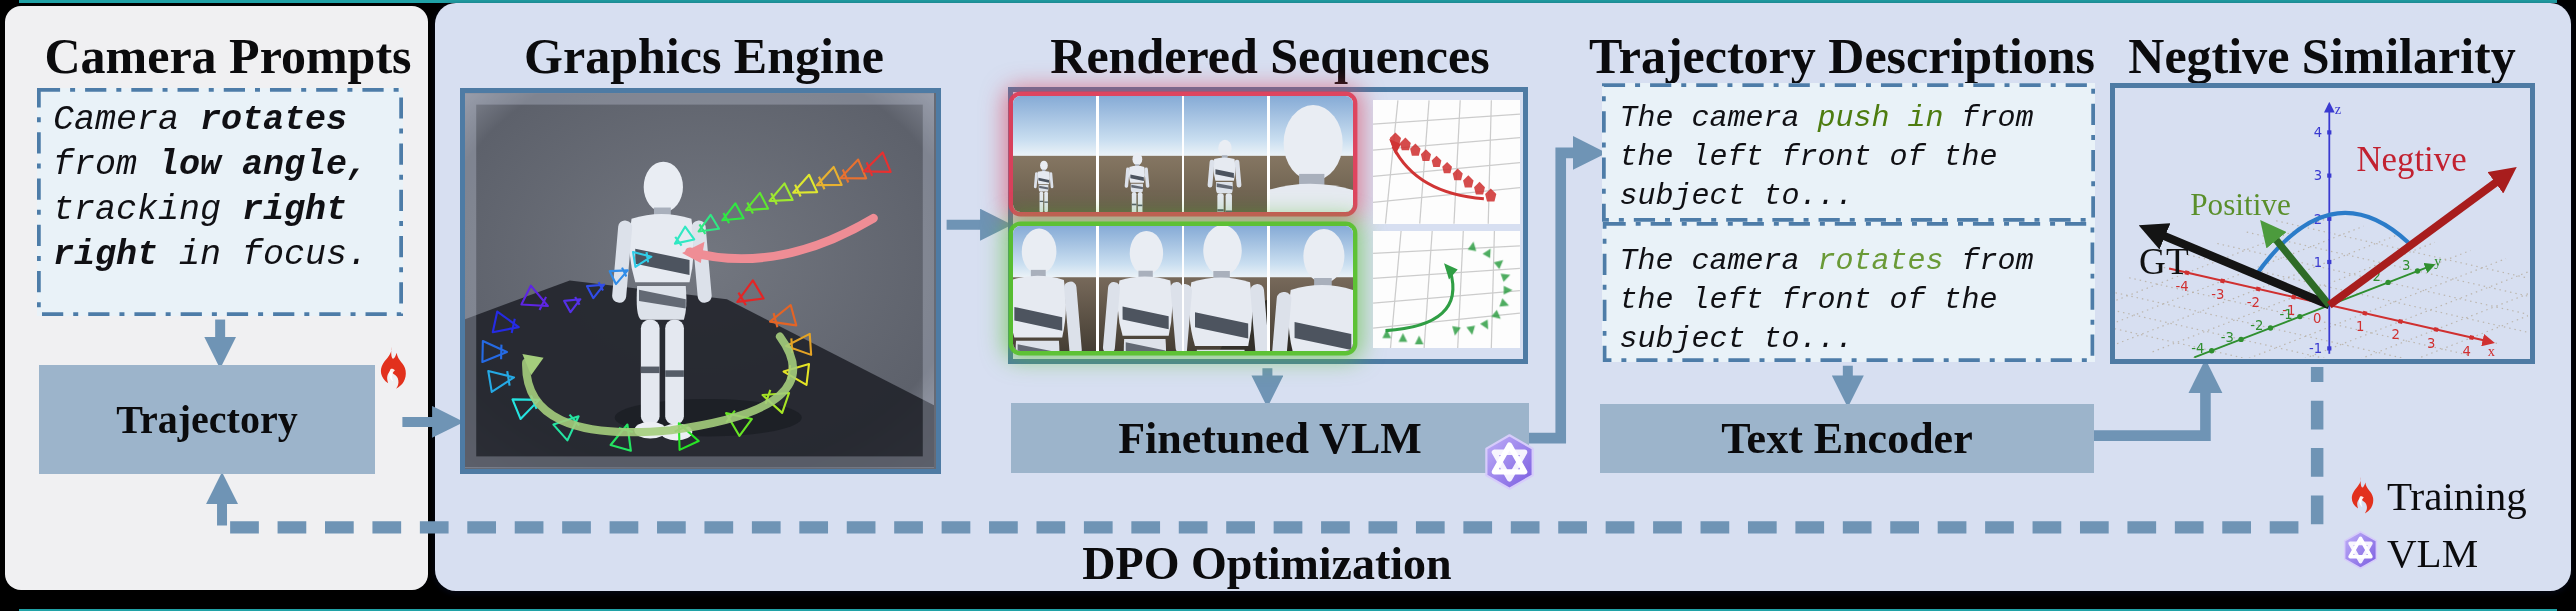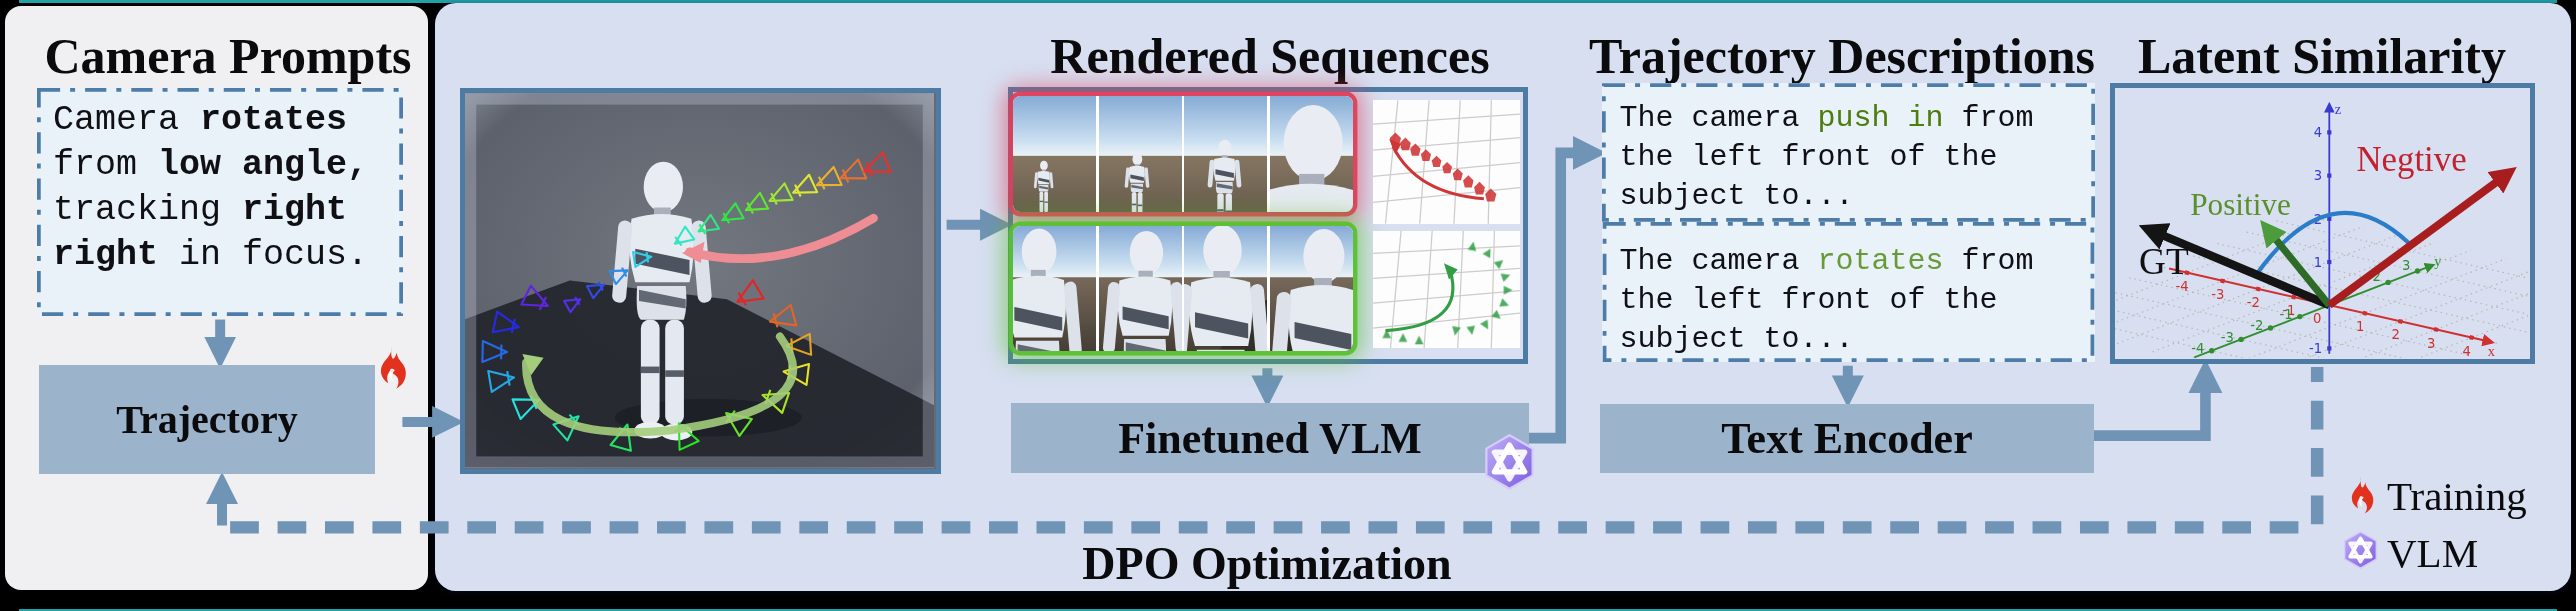--- a/index.html
+++ b/index.html
@@ -8,21 +8,21 @@
   .edge-line{position:absolute;left:19px;right:19px;height:2.5px;background:#2bd8dd;opacity:.75;}
   .edge-line.top{top:0;} .edge-line.bottom{bottom:0;}
   .panel{position:absolute;}
   #left-panel{left:5px;top:6.2px;width:423px;height:584px;border-radius:16px;background:var(--panel_gray);}
   #main-panel{left:435px;top:3.1px;width:2136px;height:588px;border-radius:21px;background:var(--panel_blue);
               box-shadow:0 1.9px 6.2px rgba(10,20,50,.45);}
   .sec-title{position:absolute;top:31px;transform:translateX(-50%);font-weight:bold;font-size:50px;
              line-height:51px;color:#0b0b0d;white-space:nowrap;}
   .solidbox{position:absolute;background:var(--box_fill);display:flex;align-items:center;justify-content:center;
             text-align:center;color:#0b0b0d;font-weight:bold;}
-  .dashbox{position:absolute;background:var(--dashed_box_fill);}
+  .dashbox{position:absolute;background:var(--dashed_box_fill);font-style:italic;}
   .dashbox > svg.dashrect{position:absolute;left:0;top:0;width:100%;height:100%;}
   .mono{font-family:"Liberation Mono","DejaVu Sans Mono",monospace;color:#101014;}
   .tl{white-space:nowrap;}
   .big-border{position:absolute;border:5.6px solid var(--box_border);box-sizing:border-box;}
   #arrows{position:absolute;left:0;top:0;width:2576px;height:611px;pointer-events:none;}
   .conn{stroke:var(--arrow);fill:none;}
   .arrowfill{fill:var(--arrow);}
   .strip{position:absolute;display:flex;gap:2.5px;background:#fff;border-radius:7.5px;overflow:hidden;}
   .strip .cell{flex:1 1 0;overflow:hidden;position:relative;}
   .strip .cell svg{display:block;width:100%;height:100%;}
@@ -112,23 +112,24 @@
     <path class="conn" stroke-width="16" marker-end="url(#ah)" d="M644,676 H698"></path>
     <path class="conn" stroke-width="16" marker-end="url(#ah)" d="M1516,360 H1576"></path>
     <path class="conn" stroke-width="16" marker-end="url(#ah)" d="M2030,590 V608"></path>
     <path class="conn" stroke-width="17" marker-end="url(#ah)" d="M2449,702 H2500 V245 H2526"></path>
     <path class="conn" stroke-width="16" marker-end="url(#ah)" d="M2960,586 V608"></path>
     <path class="conn" stroke-width="17" marker-end="url(#ah)" d="M3354,698 H3533 V623"></path>
     <path class="conn" stroke-width="16" marker-end="url(#ah)" d="M355,842 V801"></path>
   </svg>
 
   <div class="sec-title" style="left:228px">Camera Prompts</div>
+  <div class="sec-title" style="left:704px">Graphics Engine</div>
   <div class="sec-title" style="left:1270px">Rendered Sequences</div>
   <div class="sec-title" style="left:1842px">Trajectory Descriptions</div>
-  <div class="sec-title" style="left:2322px">Latent Similarity</div>
+  <div class="sec-title" style="left:2322px">Negtive Similarity</div>
 
   <div class="dashbox" style="left:37px;top:88px;width:366px;height:228px">
     <svg class="dashrect" viewBox="0 0 586 365">
       <rect x="3" y="3" width="580" height="359" fill="none" stroke="var(--dashed_box_border)" stroke-width="6" stroke-dasharray="34 16 8 16"></rect>
     </svg>
     <div class="mono" style="position:relative;padding:10px 0 0 16px;font-size:35px;line-height:45px">
         <div class="tl"><span>Camera </span><span style="font-weight: bold;">rotates</span></div>
         <div class="tl"><span>from </span><span style="font-weight: bold;">low angle,</span></div>
         <div class="tl"><span>tracking </span><span style="font-weight: bold;">right</span></div>
         <div class="tl"><span style="font-weight: bold;">right</span><span> in focus.</span></div>

